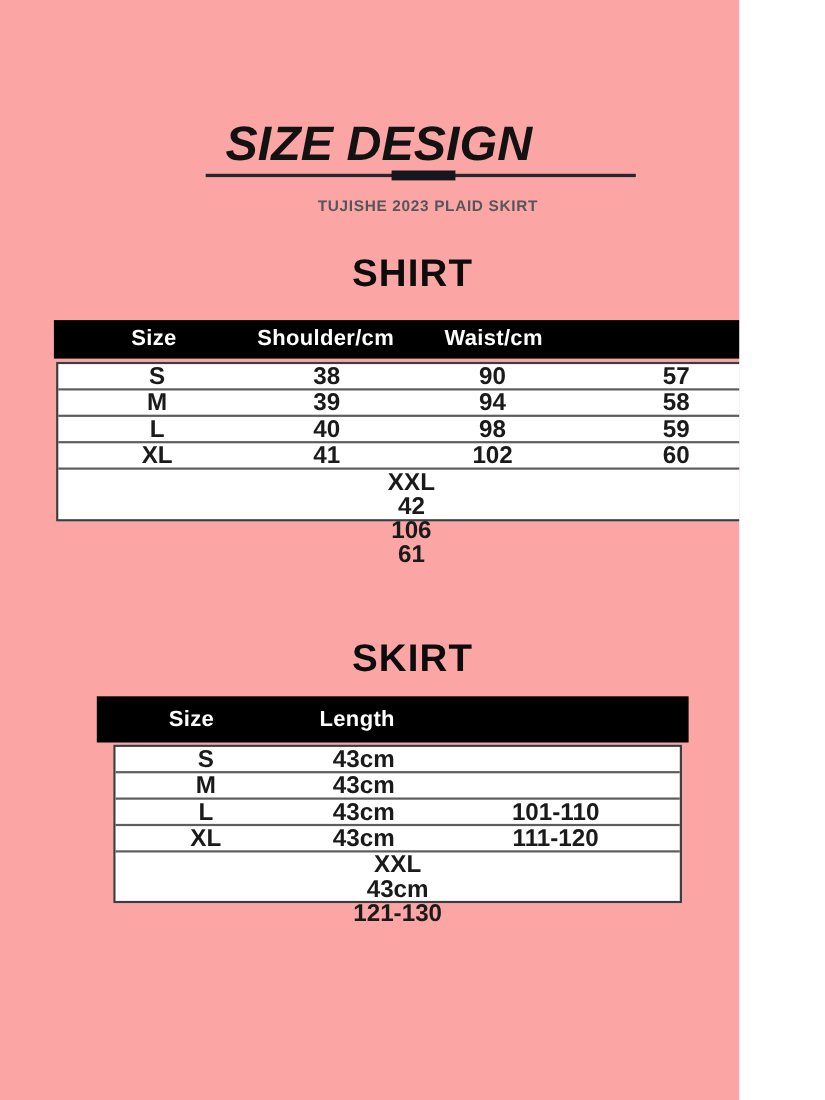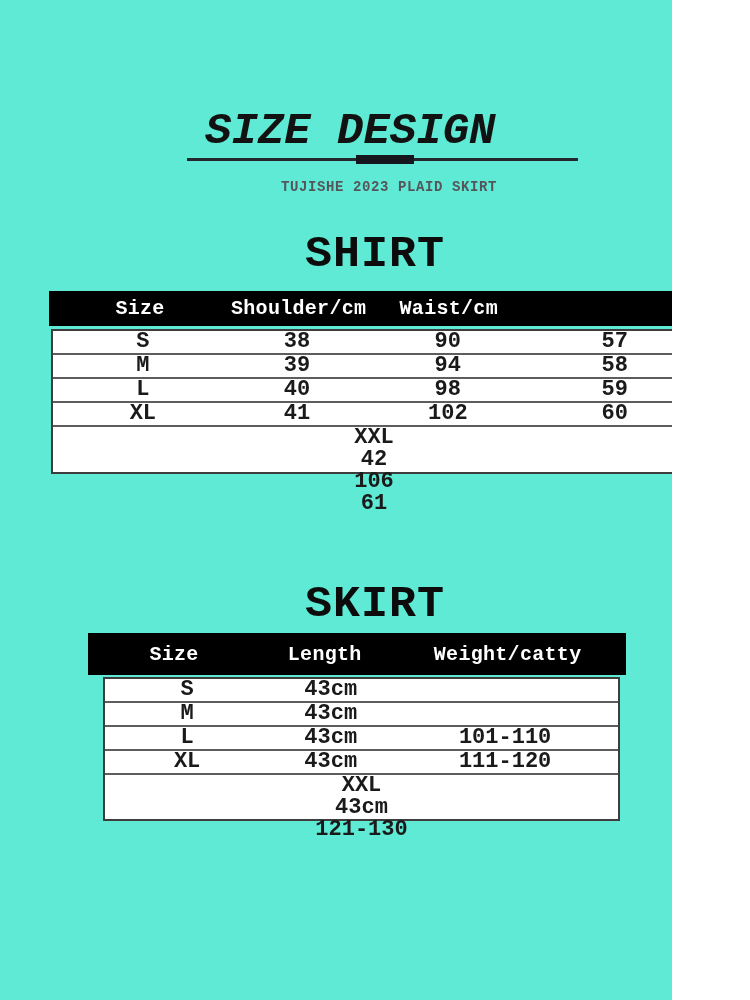--- a/index.html
+++ b/index.html
@@ -1,22 +1,22 @@
 <!DOCTYPE html>
 <html><head>
 <meta charset="utf-8">
 <style>
   * { margin: 0; padding: 0; box-sizing: border-box; }
   html, body { background: #ffffff; }
   .page {
     position: relative;
     width: 672px;
     height: 1000px;
-    background: #5eead4;
-    font-family: Liberation Mono, monospace;
+    background: #fca5a5;
+    font-family: Liberation Sans, sans-serif;
     color: #161616;
     overflow: hidden;
   }
 
   
   .brand-title {
     position: absolute;
     left: 205px; top: 106px;
     font-size: 44px;
     font-weight: bold;
@@ -48,21 +48,21 @@
     color: #55565c;
     white-space: nowrap;
     margin-top: 12px;
   }
 
   
   .section-title {
     position: absolute;
     left: 0; width: 750px;
     text-align: center;
-    font-size: 45px;
+    font-size: 35px;
     font-weight: bold;
     letter-spacing: 1px;
     color: #0c0c0c;
   }
   .section-title.shirt { top: 229px; }
   .section-title.skirt { top: 579px; }
 
   
   .thead {
     position: absolute;
@@ -163,21 +163,20 @@
       <div class="cell c3">106</div>
       <div class="cell c4">61</div>
     </div>
   </div>
 
   <div class="section-title skirt">SKIRT</div>
 
   <div class="thead skirt skirt-head">
     <div class="cell k1">Size</div>
     <div class="cell k2">Length</div>
-    <div class="cell k3">Weight/catty</div>
   </div>
 
   <div class="tbody skirt skirt-body">
     <div class="trow">
       <div class="cell k1">S</div>
       <div class="cell k2">43cm</div>
     </div>
     <div class="trow">
       <div class="cell k1">M</div>
       <div class="cell k2">43cm</div>

